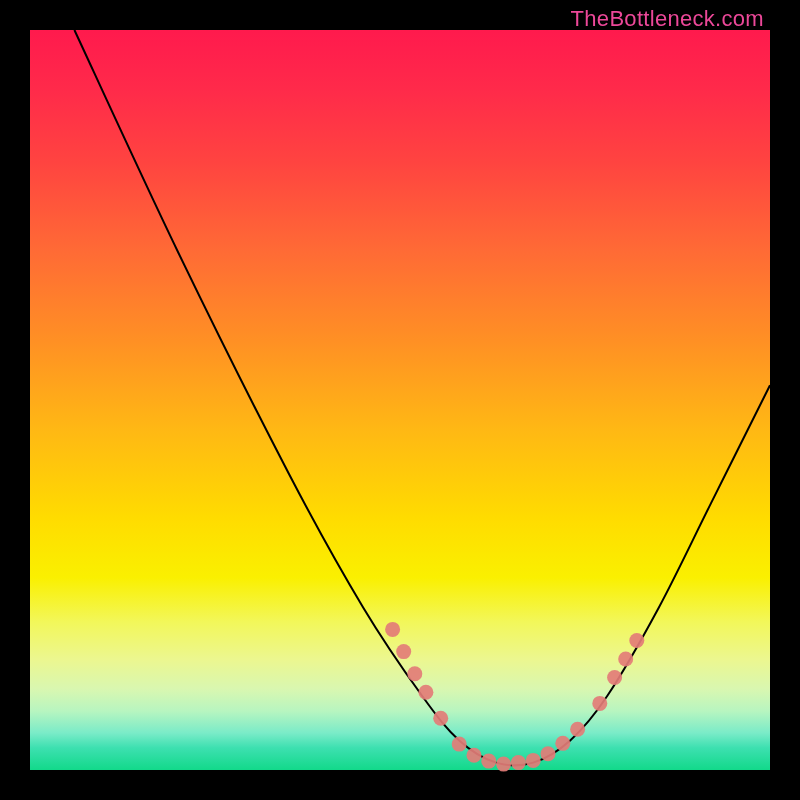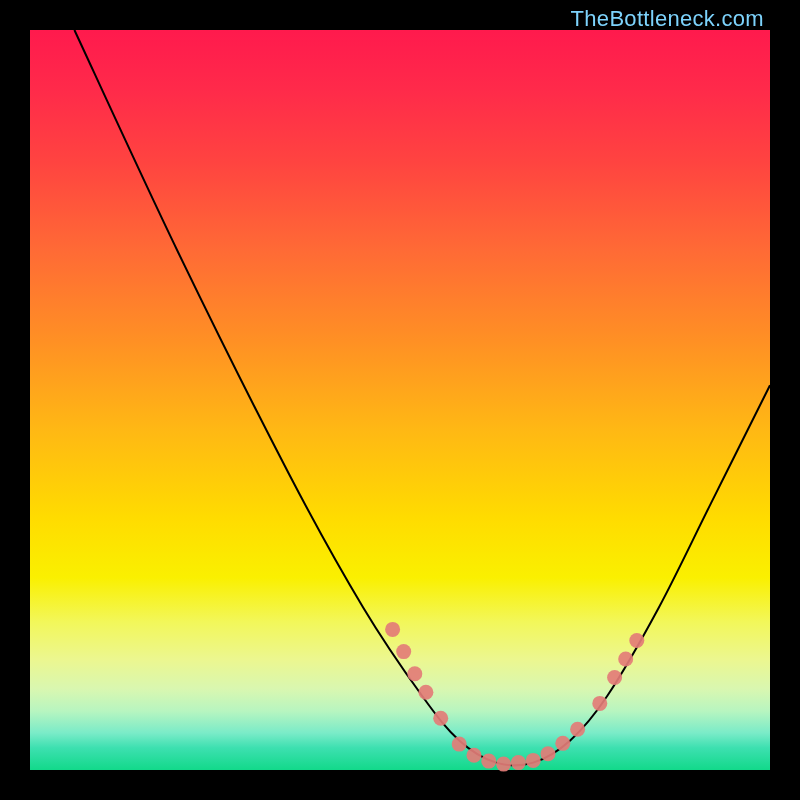--- a/index.html
+++ b/index.html
@@ -32,21 +32,21 @@
       #b8f5c0 92%,
       #7aebc8 95%,
       #3de0b0 97%,
       #12d98a 100%
     );
   }
   .watermark {
     position: absolute;
     top: 6px;
     right: 36px;
-    color: #7dd3fc;
+    color: #ec4899;
     font-size: 22px;
     font-weight: 500;
     letter-spacing: 0.3px;
   }
   svg.curve {
     position: absolute;
     left: 0;
     top: 0;
     width: 100%;
     height: 100%;

